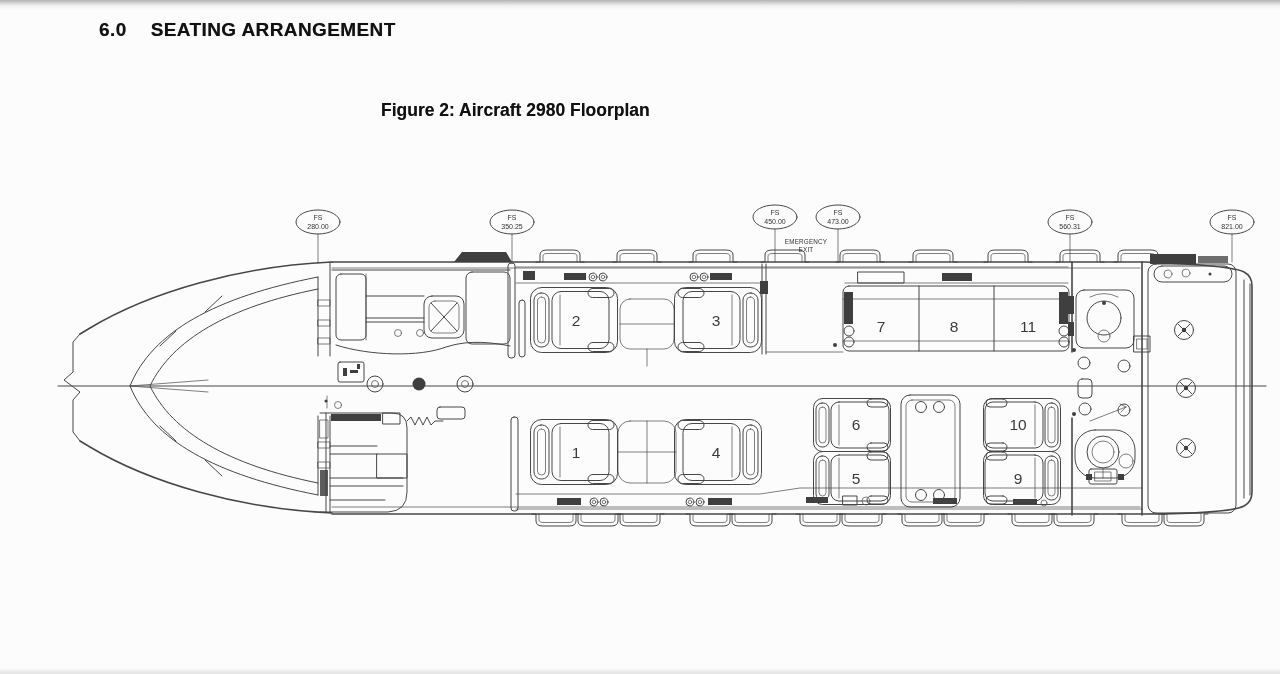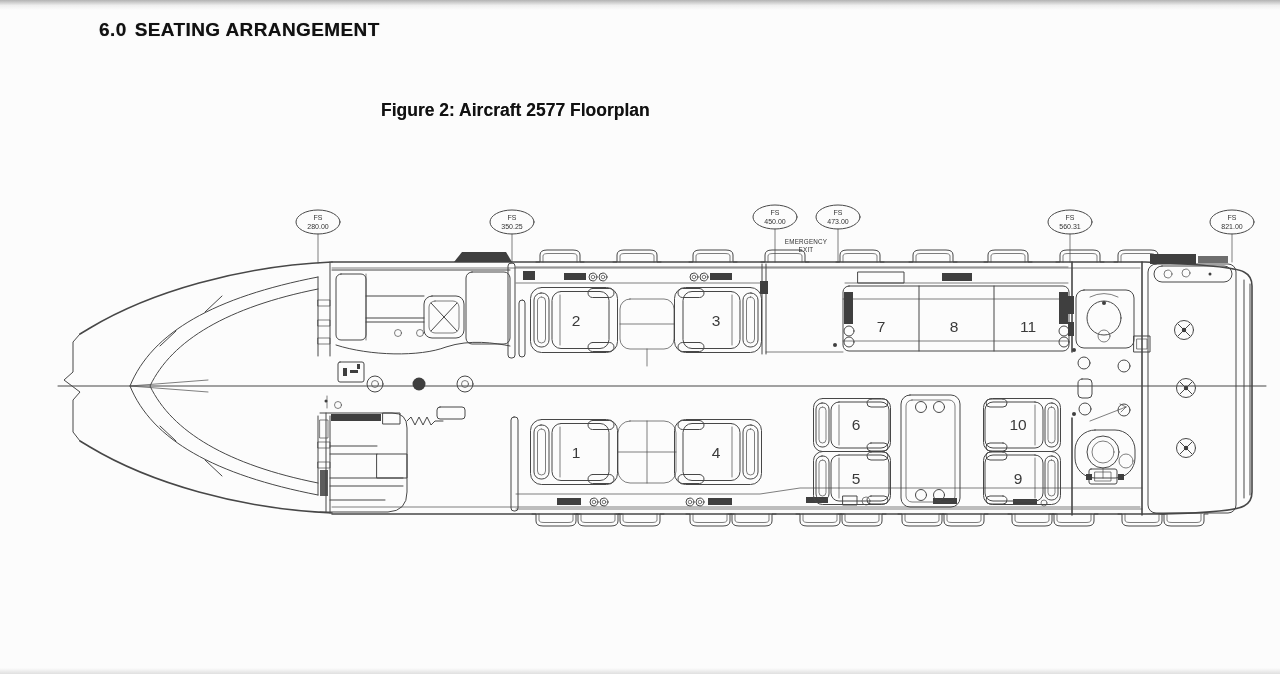--- a/index.html
+++ b/index.html
@@ -13,21 +13,21 @@
   }
   .scan-band-bottom{
     position:absolute;left:0;bottom:0;width:1280px;height:6px;
     background:linear-gradient(to top,rgba(170,170,170,.35),rgba(255,255,255,0));
   }
   .heading{
     position:absolute;left:99px;top:19px;font-size:19px;font-weight:bold;
     letter-spacing:.4px;color:#111;text-shadow:0 0 .7px rgba(0,0,0,.55);
     white-space:nowrap;
   }
-  .heading .sec-num{margin-right:8px;text-align:right;}
+  .heading .sec-num{margin-right:24px;text-align:right;}
   .heading .sec-title{text-decoration-thickness:2px;text-underline-offset:4px;}
   .caption{
     position:absolute;left:381px;top:100px;font-size:17.5px;font-weight:bold;
     color:#111;text-shadow:0 0 .6px rgba(0,0,0,.5);white-space:nowrap;
   }
   .drawing{position:absolute;left:40px;top:200px;filter:blur(.25px);}
   svg text{font-family:"Liberation Sans",sans-serif;fill:#333;text-anchor:middle;}
   .fs{font-size:7px;}
   .fs6{font-size:6.3px;letter-spacing:.2px;}
   .num{font-size:15.5px;fill:#3a3a3a;}
@@ -40,21 +40,21 @@
 </head>
 <body>
 
 <div class="scan-band-top"></div>
 <div class="scan-band-bottom"></div>
 
 <div class="heading">
   <span class="sec-num">6.0</span><span class="sec-title">SEATING ARRANGEMENT</span>
 </div>
 
-<div class="caption">Figure 2: Aircraft 2577 Floorplan</div>
+<div class="caption">Figure 2: Aircraft 2980 Floorplan</div>
 
 <svg class="drawing" width="1235" height="345" viewBox="40 200 1235 345" xmlns="http://www.w3.org/2000/svg">
 
   <defs>
     <g id="win">
       <path class="ln" stroke-width="1.8" d="M0,13 L4,13 L4,6 Q4,1 11,1 L37,1 Q44,1 44,6 L44,13 L48,13"></path>
       <path class="ln thin" d="M7,13 L7,7 Q7,4.5 12,4.5 L36,4.5 Q41,4.5 41,7 L41,13"></path>
     </g>
     <g id="seatR">
       <rect class="ln" x="0.5" y="0.5" width="87" height="65" rx="11"></rect>

